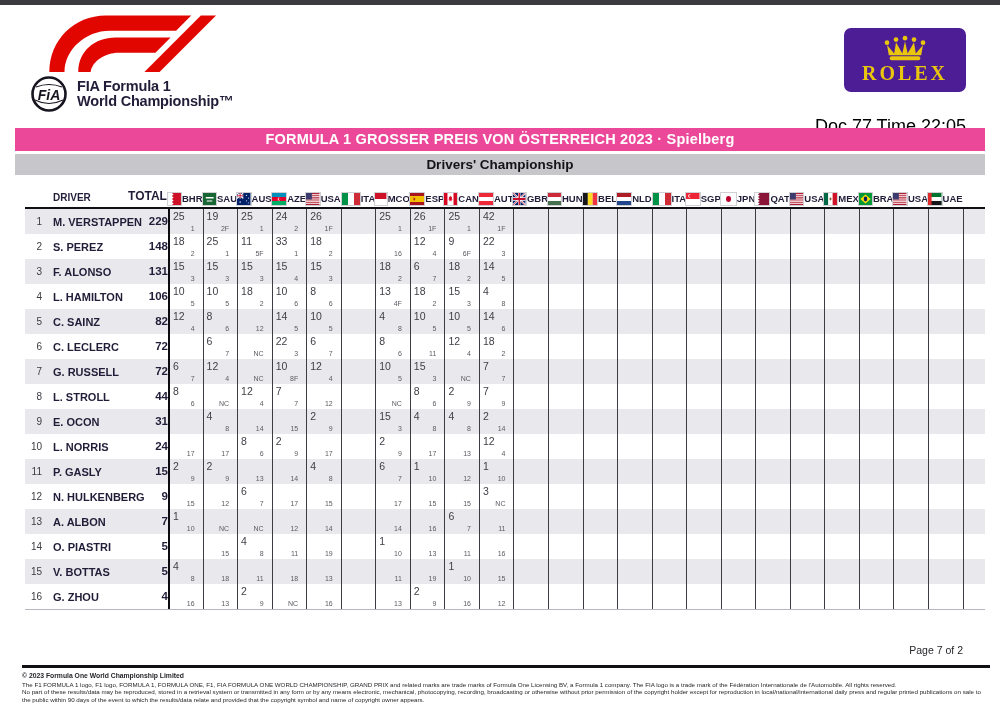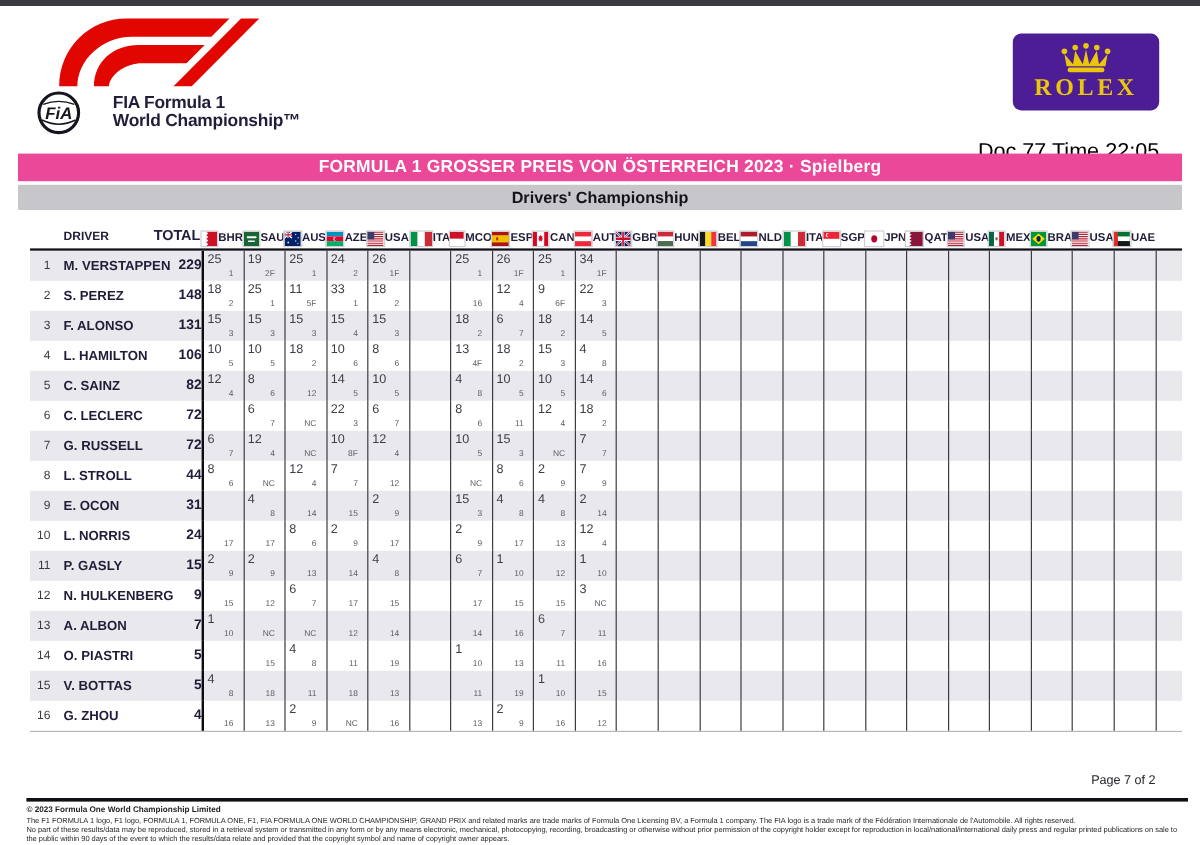--- a/index.html
+++ b/index.html
@@ -3,21 +3,21 @@
 <meta charset="utf-8">
 <style>
   *{margin:0;padding:0;box-sizing:border-box}
   html,body{width:1000px;height:704px;overflow:hidden;background:#fff;
     font-family:"Liberation Sans",sans-serif;-webkit-font-smoothing:antialiased}
   .page{position:relative;width:1000px;height:704px;background:#fff}
   .topstrip{position:absolute;top:0;left:0;width:100%;height:5px;background:#3a3a3f}
 
   .hdr{position:absolute;top:10px;left:28px;right:34px;display:flex;justify-content:space-between}
   .f1svg{display:block;margin-left:4px}
-  .fiarow{display:flex;align-items:center;gap:26px;margin-top:3px;margin-left:2px}
+  .fiarow{display:flex;align-items:center;gap:9px;margin-top:3px;margin-left:2px}
   .fiatext{color:#221c38;font-weight:bold;font-size:14.5px;line-height:15px;letter-spacing:-0.2px}
   .hright{display:flex;flex-direction:column;align-items:flex-end;padding-top:18px}
   .rolex{width:122px;height:64px;background:#4c1d95;border-radius:7px;display:flex;
     flex-direction:column;align-items:center;justify-content:center}
   .rolexword{font-family:"Liberation Serif",serif;font-weight:bold;font-size:20px;
     letter-spacing:3px;color:#eac60c;margin-top:-1px}
   .docinfo{font-size:18px;color:#000;margin-top:24px;white-space:nowrap}
 
   .titlebar{position:absolute;top:128px;left:15px;right:15px;height:23px;background:#ec4899;
     color:#fff;font-weight:bold;font-size:14.5px;line-height:23px;text-align:center;letter-spacing:0.2px}
@@ -333,21 +333,21 @@
           </div>
           <div class="rcell">
             <span class="pts">26</span>
             <span class="pp">1F</span>
           </div>
           <div class="rcell">
             <span class="pts">25</span>
             <span class="pp">1</span>
           </div>
           <div class="rcell">
-            <span class="pts">34</span>
+            <span class="pts">42</span>
             <span class="pp">1F</span>
           </div>
           <div class="rcell"></div>
           <div class="rcell"></div>
           <div class="rcell"></div>
           <div class="rcell"></div>
           <div class="rcell"></div>
           <div class="rcell"></div>
           <div class="rcell"></div>
           <div class="rcell"></div>

